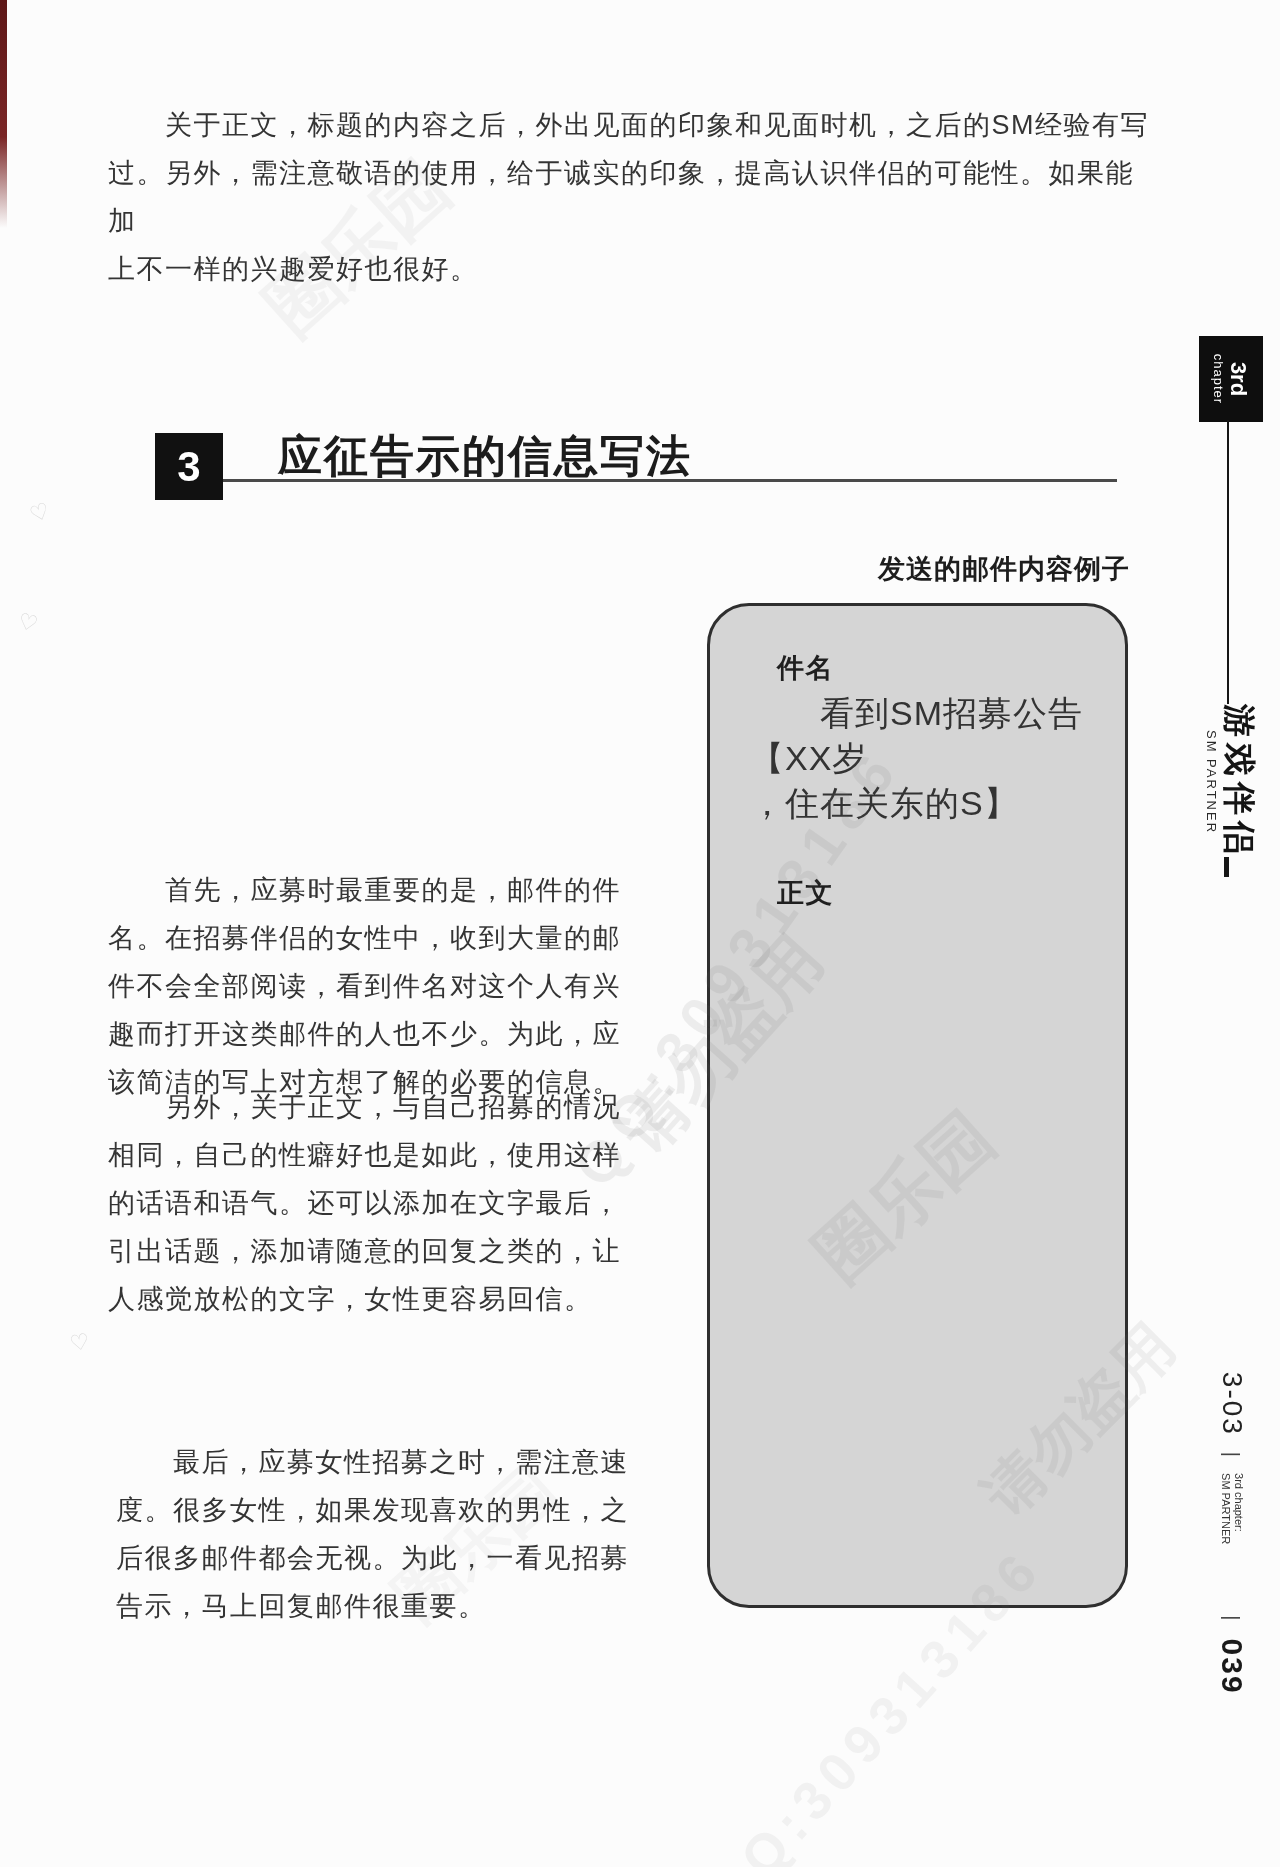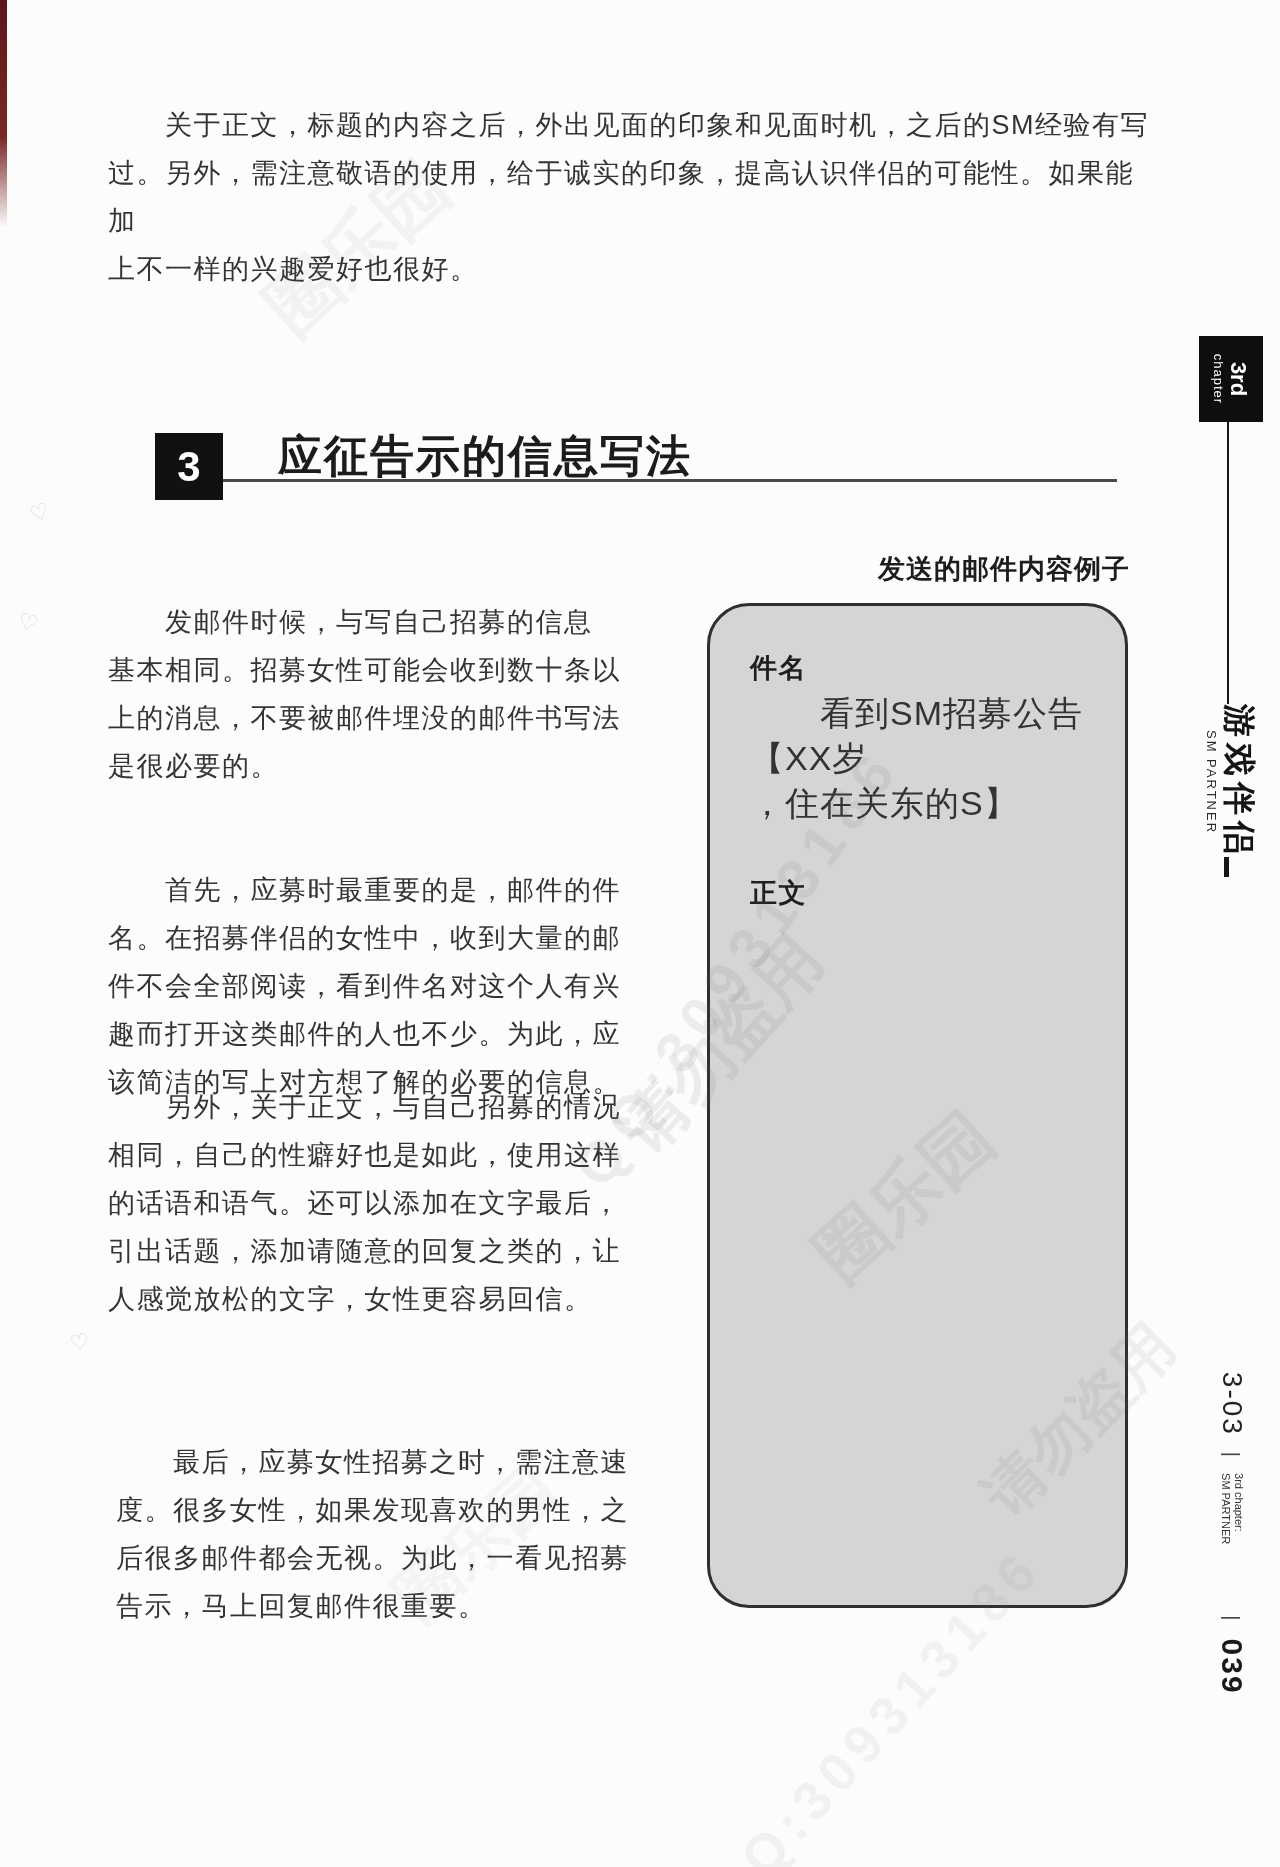--- a/index.html
+++ b/index.html
@@ -24,21 +24,21 @@
   .sec-rule{left:223px; top:479px; width:894px; height:3px; background:#4a4a4a;}
   
   .lcol{left:108px; width:548px;}
   .p1{top:598px;} .p2{top:866px;} .p3{top:1083px;} .p4{top:1438px;margin-left:8px;}
   
   .mail-title{left:709px; top:548px; width:421px; text-align:right;
     font-size:27px; font-weight:bold; letter-spacing:1px; color:#1d1d1d; line-height:42px;}
   .mail-box{left:707px; top:603px; width:421px; height:1005px;
     background:#d5d5d5; border:3px solid #2f2f2f; border-radius:42px; box-sizing:border-box;}
   .mail-inner{position:absolute; left:40px; top:40px; right:16px;}
-  .mail-label{font-size:27px; font-weight:bold; line-height:45px; letter-spacing:1.5px; color:#1f1f1f;}
+  .mail-label{font-size:27px; font-weight:bold; line-height:45px; letter-spacing:1.5px; color:#1f1f1f;margin-left:27px;}
   .mail-text{font-size:34px; line-height:45px; letter-spacing:1px; white-space:pre-line; color:#333;}
   .mail-body-label{margin-top:45px;}
   
   .chap-tab{left:1199px; top:336px; width:64px; height:86px; background:#0e0e0e;}
   .chap-tab-inner{position:absolute; left:-11px; top:11px; width:86px; height:64px;
     transform:rotate(90deg); display:flex; flex-direction:column; align-items:center; justify-content:center;
     color:#fff;}
   .chap-l1{font-size:22px; font-weight:bold; line-height:24px;}
   .chap-l2{font-size:13px; line-height:15px; letter-spacing:1px;}
   .side-vline{left:1227px; top:420px; width:2px; height:284px; background:#161616;}
@@ -80,24 +80,20 @@
   <div class="abs cjk top-para">　　关于正文，标题的内容之后，外出见面的印象和见面时机，之后的SM经验有写
 过。另外，需注意敬语的使用，给于诚实的印象，提高认识伴侣的可能性。如果能加
 上不一样的兴趣爱好也很好。</div>
 
   <div class="abs sec-box">
     <div class="sec-num">3</div>
   </div>
   <div class="abs sec-title">应征告示的信息写法</div>
   <div class="abs sec-rule"></div>
 
-  <div class="abs cjk lcol p1">　　发邮件时候，与写自己招募的信息
-基本相同。招募女性可能会收到数十条以
-上的消息，不要被邮件埋没的邮件书写法
-是很必要的。</div>
   <div class="abs cjk lcol p2">　　首先，应募时最重要的是，邮件的件
 名。在招募伴侣的女性中，收到大量的邮
 件不会全部阅读，看到件名对这个人有兴
 趣而打开这类邮件的人也不少。为此，应
 该简洁的写上对方想了解的必要的信息。</div>
   <div class="abs cjk lcol p3">　　另外，关于正文，与自己招募的情况
 相同，自己的性癖好也是如此，使用这样
 的话语和语气。还可以添加在文字最后，
 引出话题，添加请随意的回复之类的，让
 人感觉放松的文字，女性更容易回信。</div>

